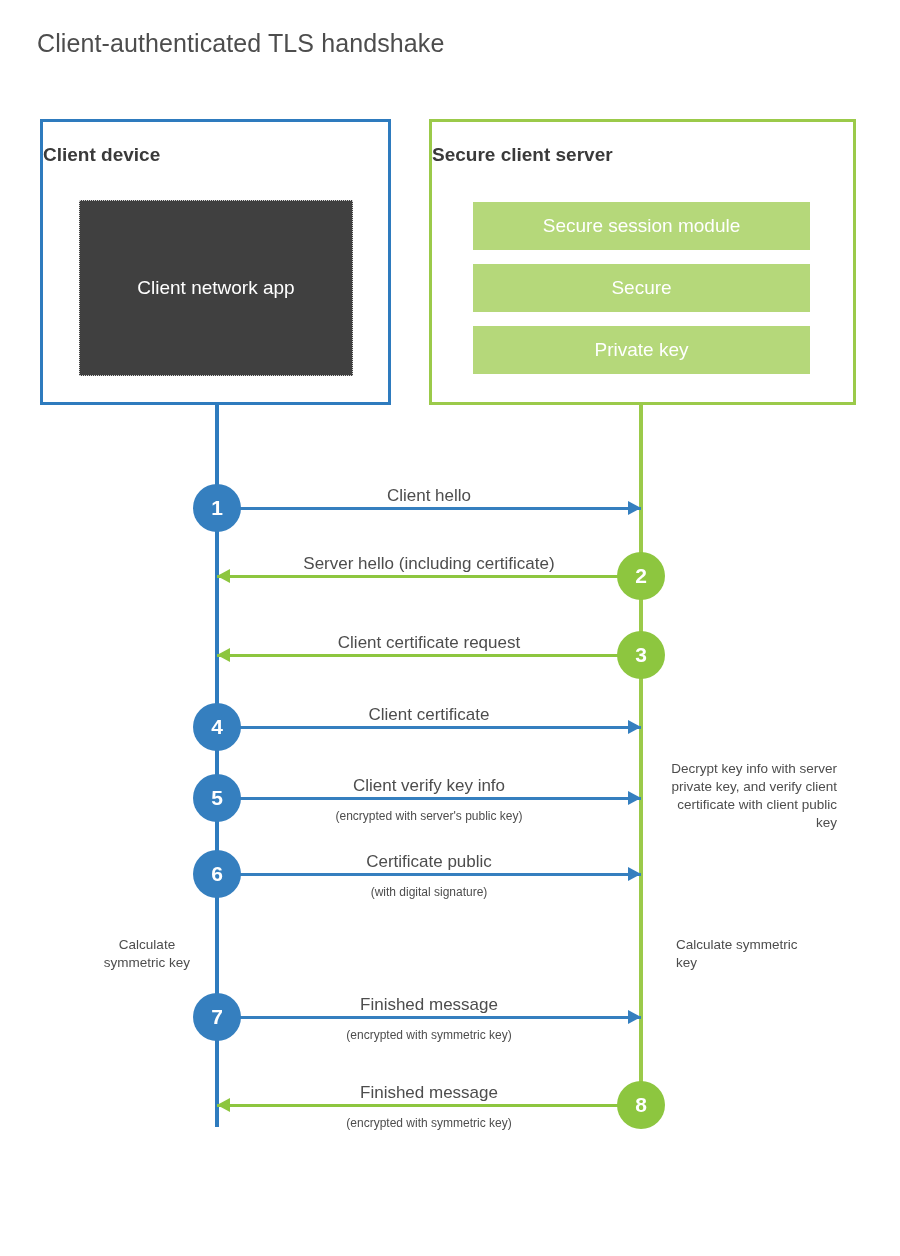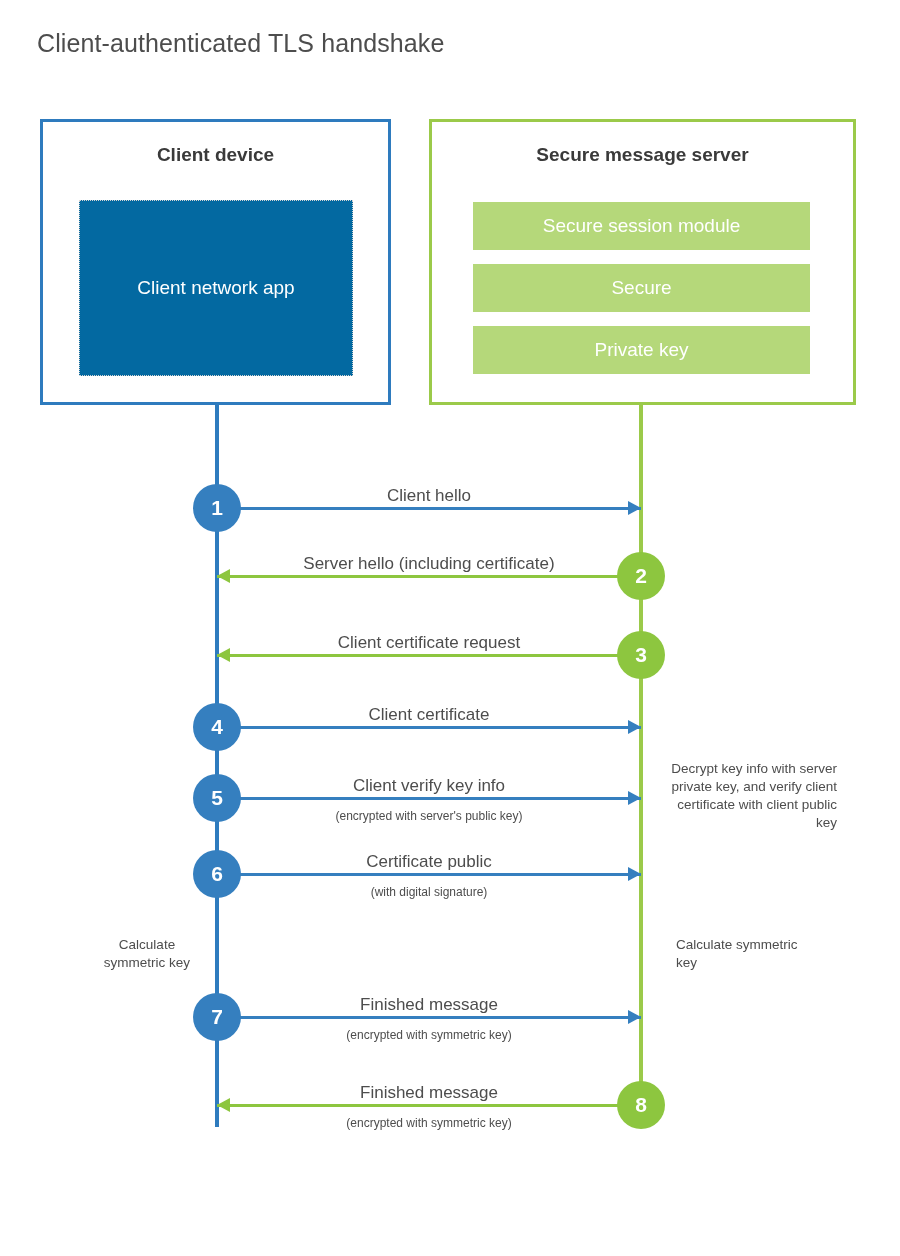--- a/index.html
+++ b/index.html
@@ -49,34 +49,33 @@
     top: 119px;
     width: 427px;
     height: 286px;
     border: 3px solid #9BCA4A;
   }
   .party-title {
     position: absolute;
     left: 0;
     right: 0;
     top: 22px;
-    text-align: center;
     font-size: 19px;
     font-weight: bold;
     color: #3a3a3a;
   }
 
   
   .client-app {
     position: absolute;
     left: 36px;
     top: 78px;
     width: 274px;
     height: 176px;
-    background: #0369a1;
+    background: #404040;
     border: 1px dotted #d4d4d4;
     box-sizing: border-box;
     display: flex;
     align-items: center;
     justify-content: center;
     color: #ffffff;
     font-size: 19px;
     line-height: 26px;
     text-align: center;
   }
@@ -211,21 +210,21 @@
 <div id="canvas">
 
   <div class="page-title">Client-authenticated TLS handshake</div>
 
   <div class="party-box client">
     <div class="party-title">Client device</div>
     <div class="client-app">Client network app</div>
   </div>
 
   <div class="party-box server">
-    <div class="party-title">Secure message server</div>
+    <div class="party-title">Secure client server</div>
     <div class="server-bar b0">Secure session module</div>
     <div class="server-bar b1">Secure</div>
     <div class="server-bar b2">Private key</div>
   </div>
 
   <div class="lifeline client"></div>
   <div class="lifeline server"></div>
 
   <div class="msg to-server" style="top:508px">
     <div class="msg-line"></div>

